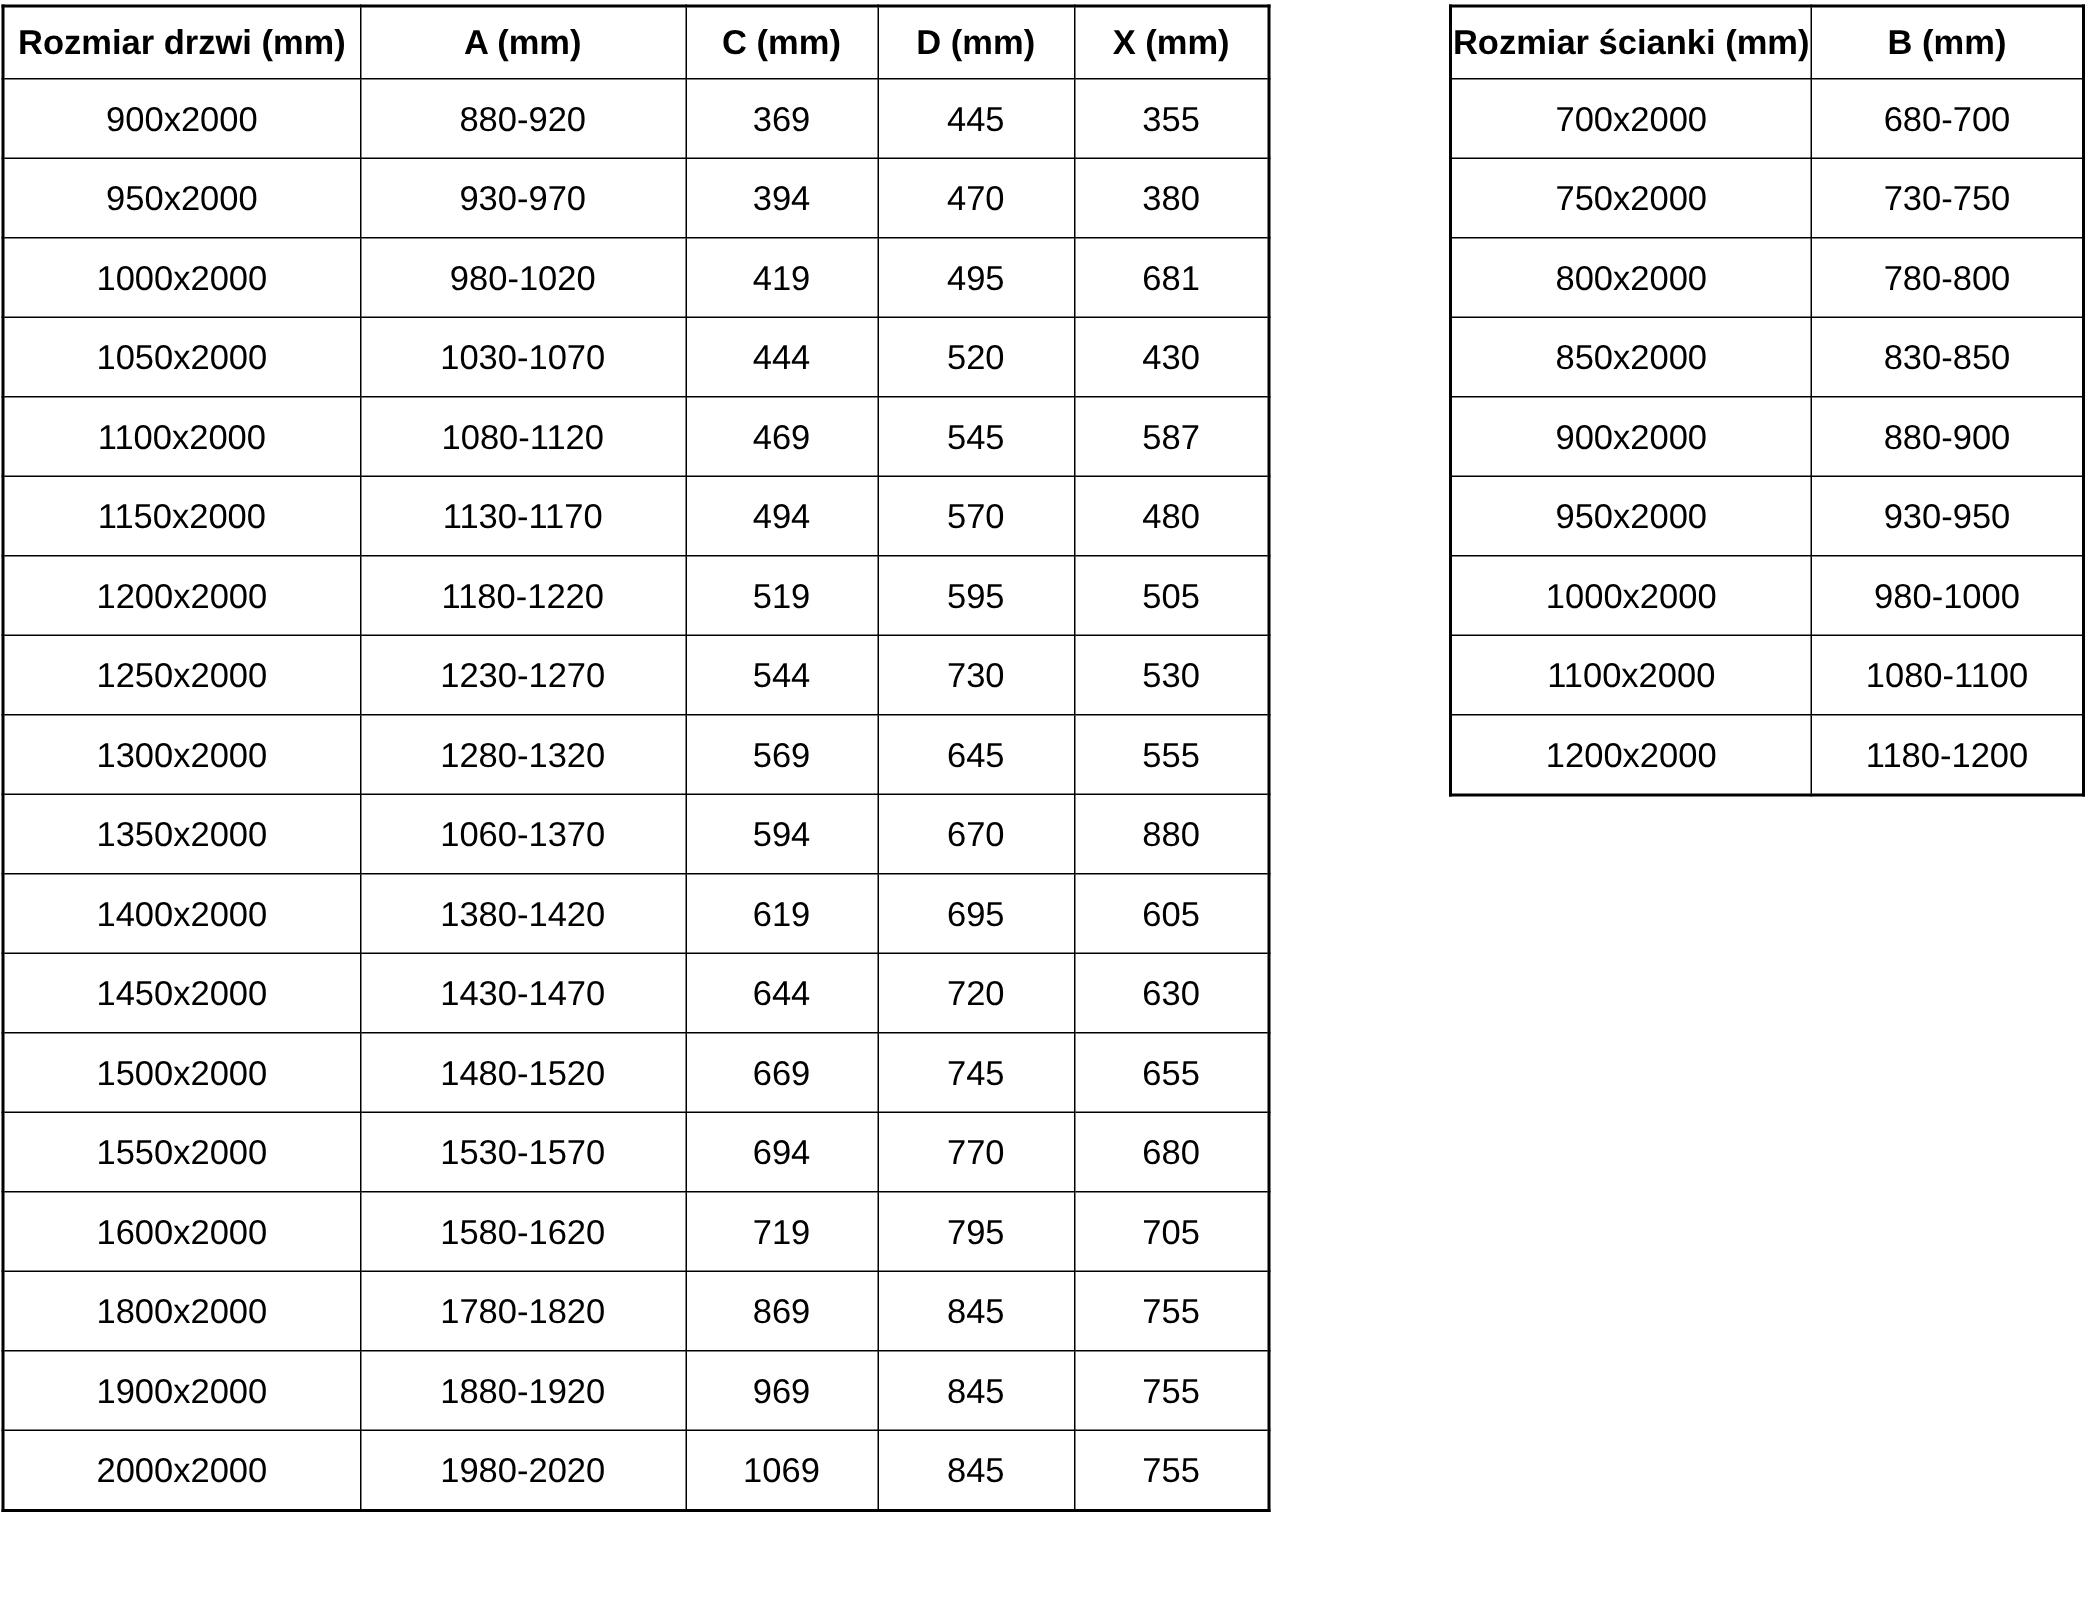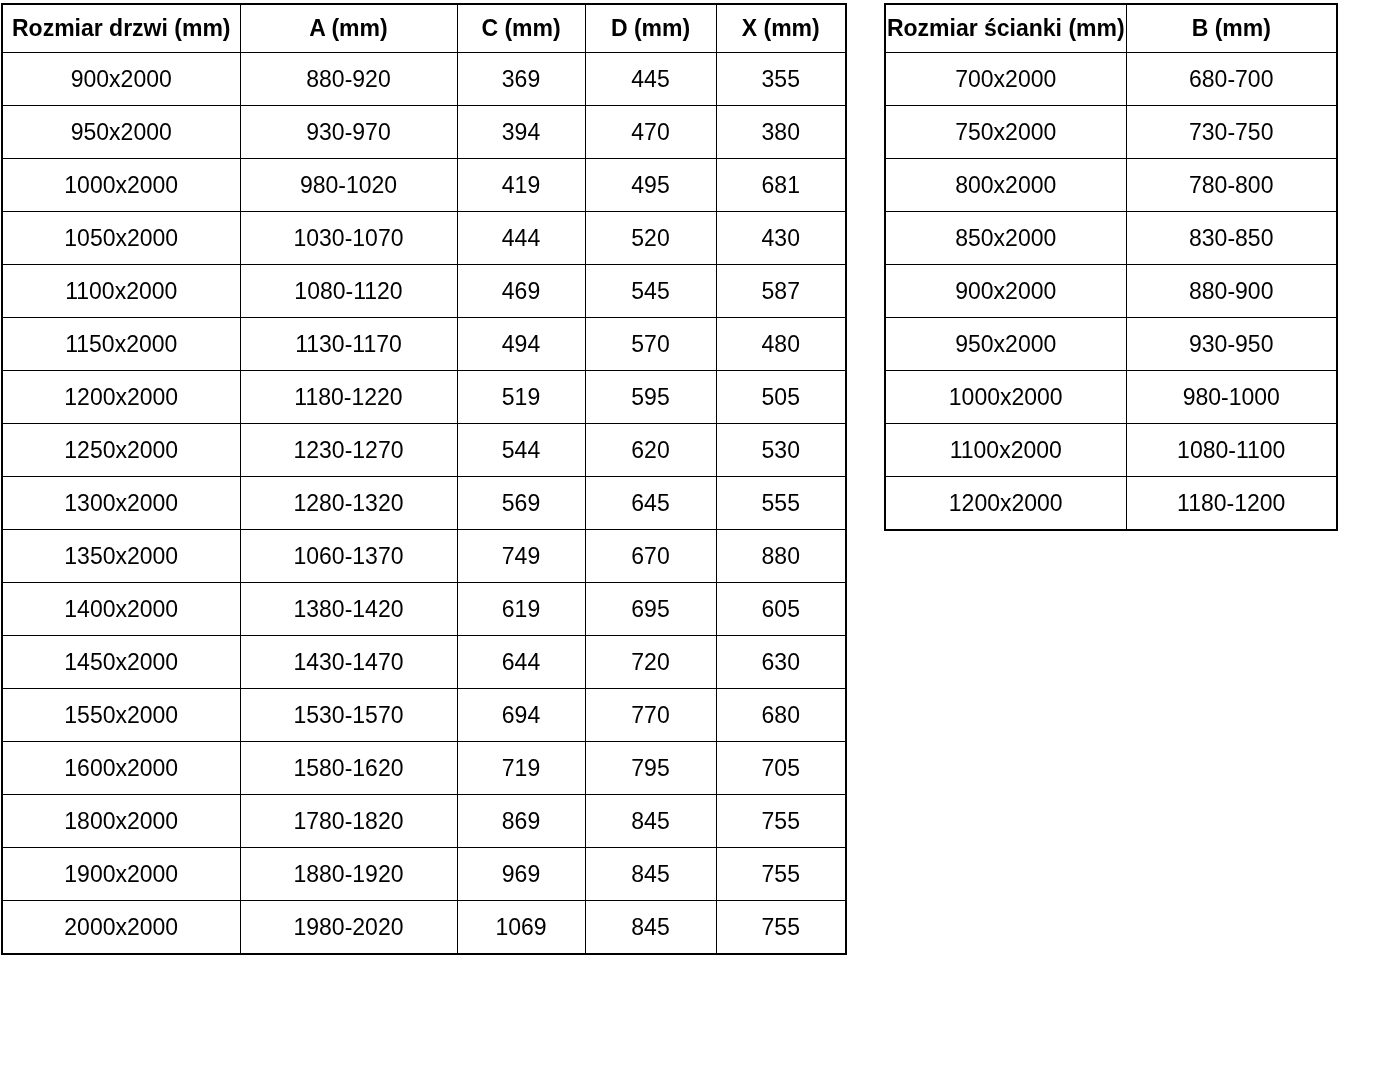--- a/index.html
+++ b/index.html
@@ -16,21 +16,21 @@
   }
   table {
     border-collapse: collapse;
     table-layout: fixed;
     background: #ffffff;
     border: 2px solid #000000;
     position: absolute;
     top: 3px;
   }
   .door-table { left: 1px; }
-  .panel-table { left: 884px; }
+  .panel-table { left: 966px; }
   th, td {
     border: 1.5px solid #000000;
     text-align: center;
     vertical-align: middle;
     padding: 0;
     font-size: 23px;
     overflow: hidden;
     white-space: nowrap;
   }
   th {
@@ -110,50 +110,57 @@
         <td>1200x2000</td>
         <td>1180-1220</td>
         <td>519</td>
         <td>595</td>
         <td>505</td>
       </tr>
       <tr>
         <td>1250x2000</td>
         <td>1230-1270</td>
         <td>544</td>
-        <td>620</td>
+        <td>730</td>
         <td>530</td>
       </tr>
       <tr>
         <td>1300x2000</td>
         <td>1280-1320</td>
         <td>569</td>
         <td>645</td>
         <td>555</td>
       </tr>
       <tr>
         <td>1350x2000</td>
         <td>1060-1370</td>
-        <td>749</td>
+        <td>594</td>
         <td>670</td>
         <td>880</td>
       </tr>
       <tr>
         <td>1400x2000</td>
         <td>1380-1420</td>
         <td>619</td>
         <td>695</td>
         <td>605</td>
       </tr>
       <tr>
         <td>1450x2000</td>
         <td>1430-1470</td>
         <td>644</td>
         <td>720</td>
         <td>630</td>
+      </tr>
+      <tr>
+        <td>1500x2000</td>
+        <td>1480-1520</td>
+        <td>669</td>
+        <td>745</td>
+        <td>655</td>
       </tr>
       <tr>
         <td>1550x2000</td>
         <td>1530-1570</td>
         <td>694</td>
         <td>770</td>
         <td>680</td>
       </tr>
       <tr>
         <td>1600x2000</td>

